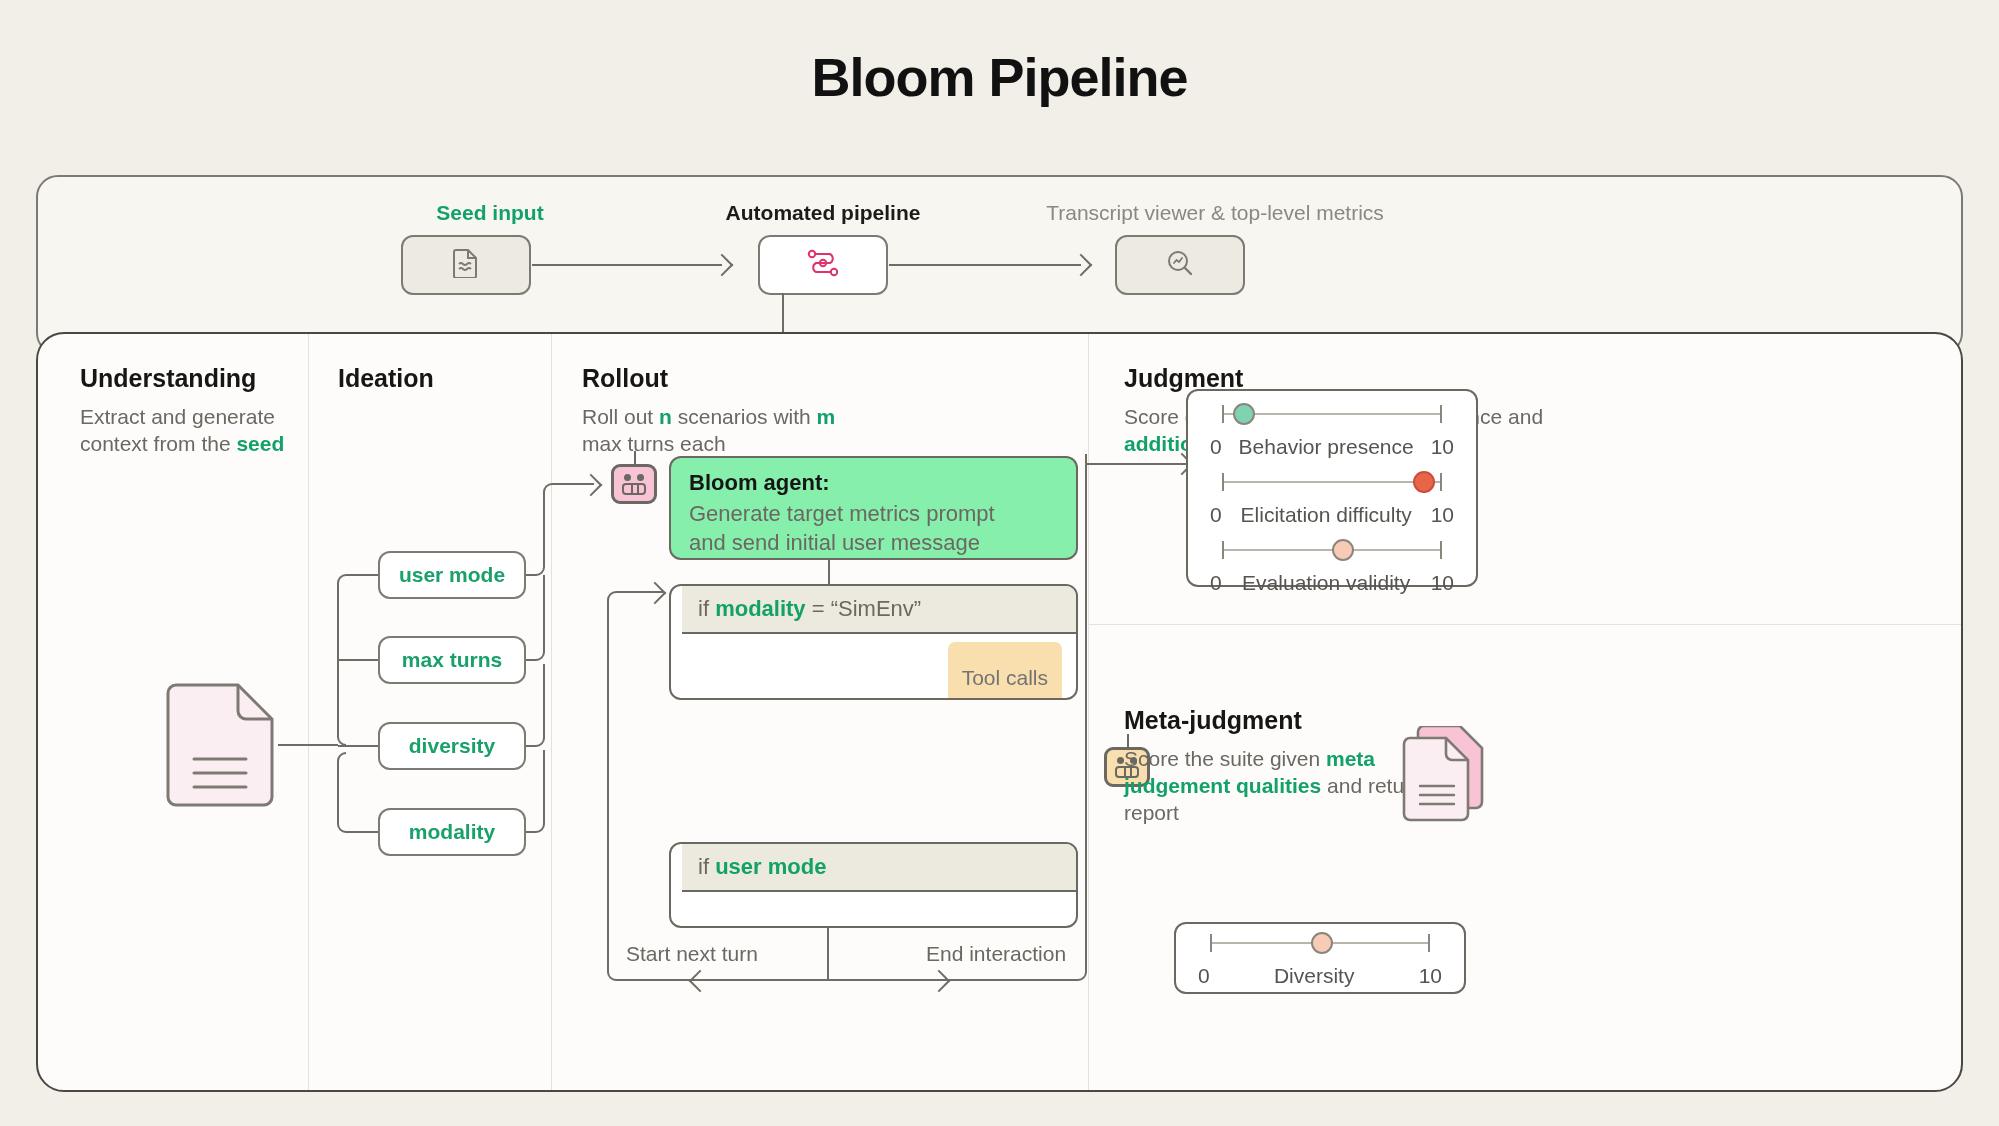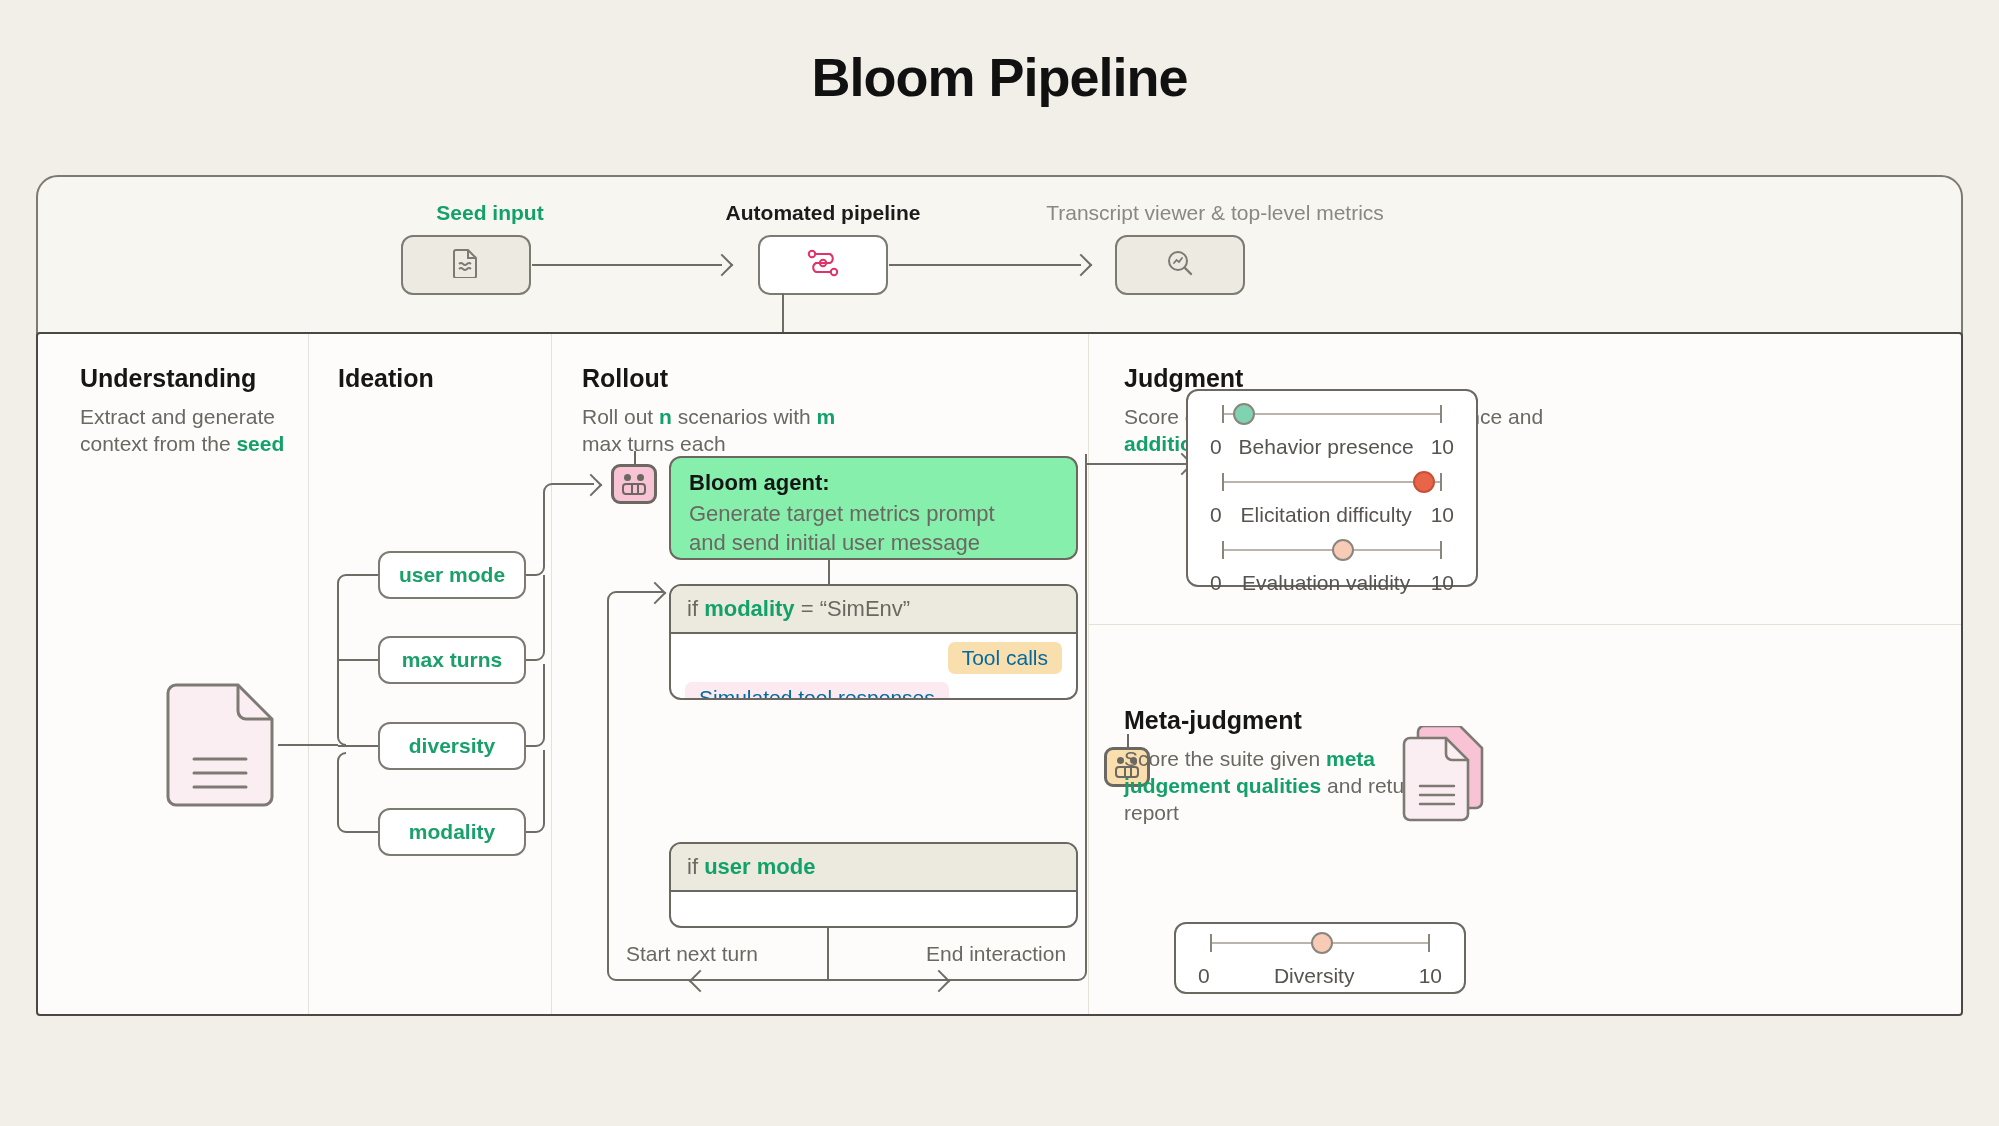--- a/index.html
+++ b/index.html
@@ -66,24 +66,24 @@
     position:absolute; width:16px; height:16px;
     border-top:2px solid #6f6c66; border-right:2px solid #6f6c66;
     transform: rotate(45deg);
   }
   .chev.left { transform: rotate(225deg); }
 
   
   #main-panel {
     position: absolute;
     left: 36px; top: 332px;
-    width: 1927px; height: 684px;
+    width: 1927px; height: 760px;
     background: #fdfcfa;
     border: 2px solid #4b4843;
-    border-radius: 4px;
+    border-radius: 28px;
     overflow: hidden;
   }
   .col-divider {
     position: absolute; top: 0; bottom: 0;
     width: 1px; background: #e5e2da;
   }
   .col-head {
     position: absolute;
     font-size: 25px; font-weight: bold; color: #161616;
     white-space: nowrap;
@@ -121,28 +121,28 @@
   .card-title {
     font-size: 22px; font-weight: bold; color: #161616;
   }
   .card-body {
     font-size: 22px; color: #6b6862; line-height: 1.3;
   }
   .cond-head {
     background: #eceadf;
     border-bottom: 2px solid #6b6862;
     padding: 10px 16px;
-    font-size: 22px; color: #6b6862;
+    font-size: 22px; color: #6b6862; margin-left: 11px;
   }
   .tag {
     display: inline-block;
-    padding: 4px 14px;
+    padding: 24px 14px;
     border-radius: 7px;
     font-size: 21px;
-    color: #0369a1;
+    color: #737373;
   }
   .tag-amber { background: #fadfae; }
   .tag-pink  { background: #fbeaf0; }
 
   .robot {
     position: absolute;
     width: 46px; height: 40px;
     border: 3px solid #6b6862;
     border-radius: 9px;
   }

